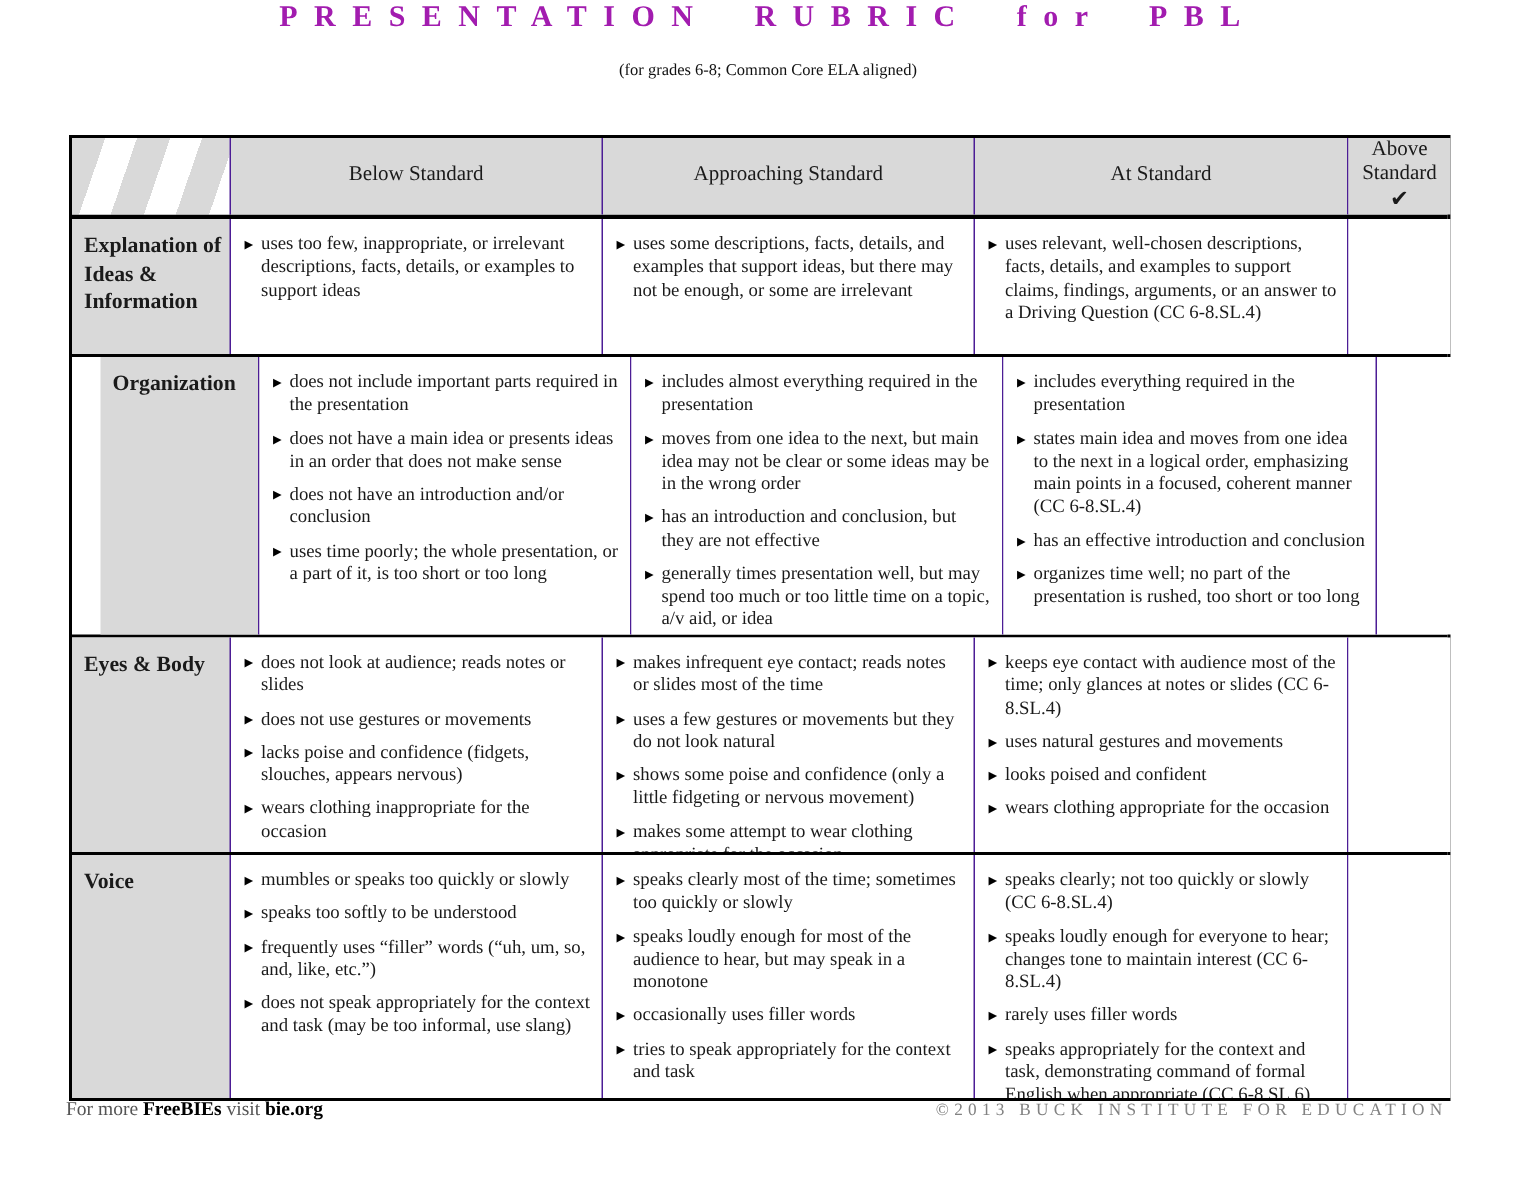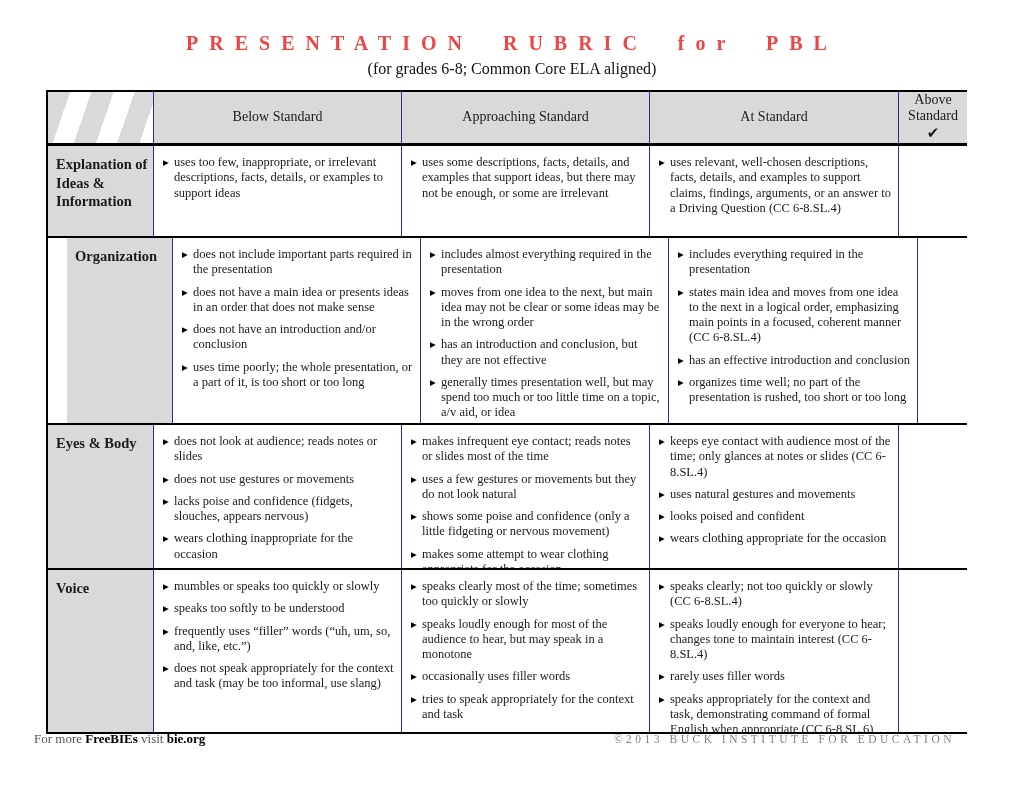--- a/index.html
+++ b/index.html
@@ -6,31 +6,30 @@
   html, body { background: #ffffff; }
   body {
     width: 1024px; height: 791px;
     font-family: "Liberation Serif", serif;
     color: #1a1a1a;
     position: relative;
     overflow: hidden;
   }
   .title {
     text-align: center;
-    padding-top: 32px;
     font-weight: bold;
     font-size: 20px;
     letter-spacing: 0.55em;
     word-spacing: 0.7em;
-    color: #ef4444;
+    color: #a21caf;
   }
   .subtitle {
     text-align: center;
-    font-size: 16px;
-    margin-top: 5px;
+    font-size: 11px;
+    margin-top: 18px;
     color: #111;
   }
   .rubric-table {
     position: absolute;
     left: 46px; top: 90px;
     width: 921px;
     border: 2px solid #000;
     background: #fff;
   }
   .t-row {
@@ -74,21 +73,21 @@
   .bullet { display: flex; margin-bottom: 7px; }
   .bullet .tri {
     flex: 0 0 11px;
     font-size: 7.5px;
     padding-top: 3px;
     color: #000;
   }
   .bullet .txt { flex: 1; }
   .footer {
     position: absolute;
-    left: 34px; top: 731px; width: 921px;
+    left: 44px; top: 731px; width: 921px;
     display: flex;
     justify-content: space-between;
     align-items: baseline;
   }
   .footer-left { font-size: 13px; color: #555; }
   .footer-left b { color: #000; }
   .footer-right {
     font-size: 11.5px;
     color: #828282;
     letter-spacing: 3.5px;

